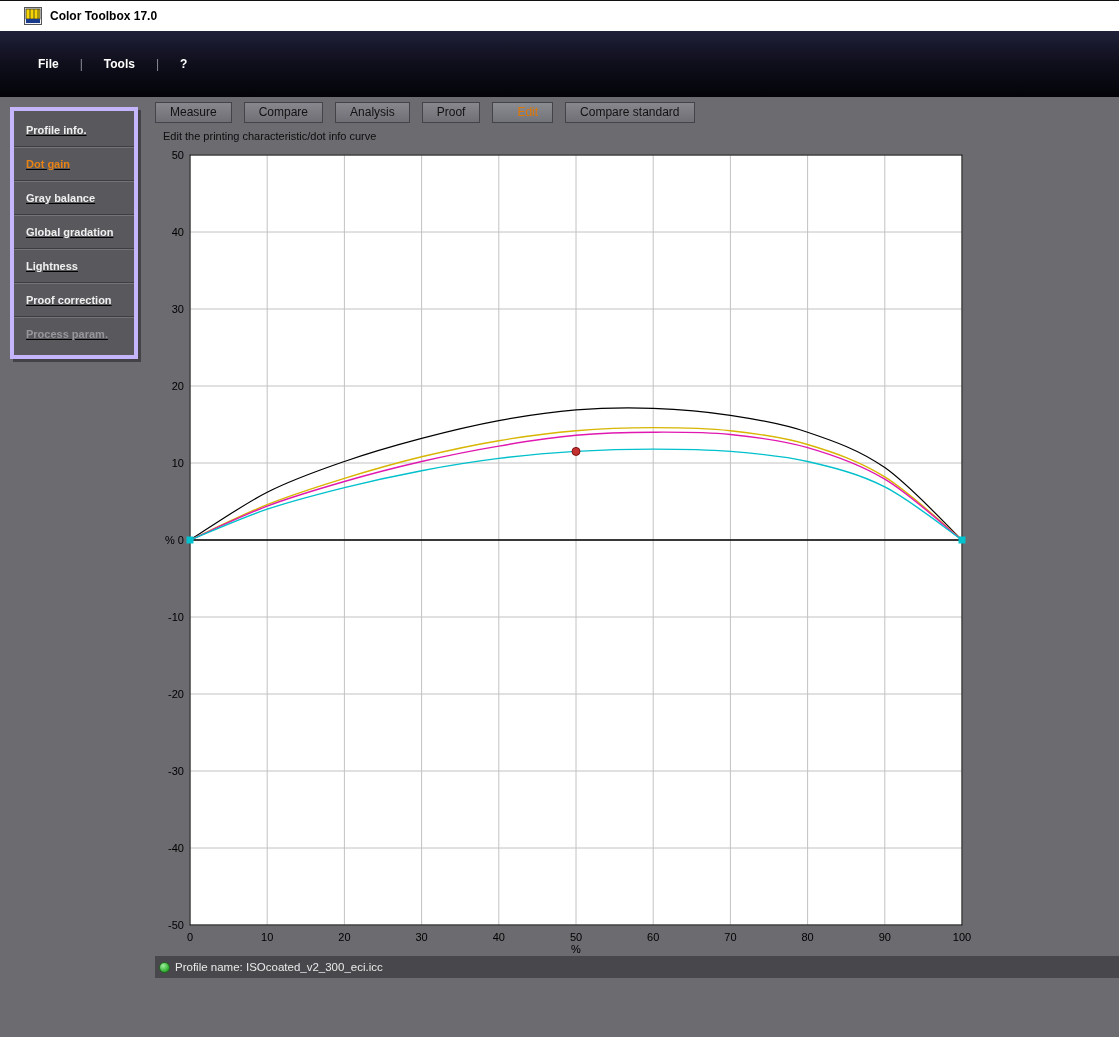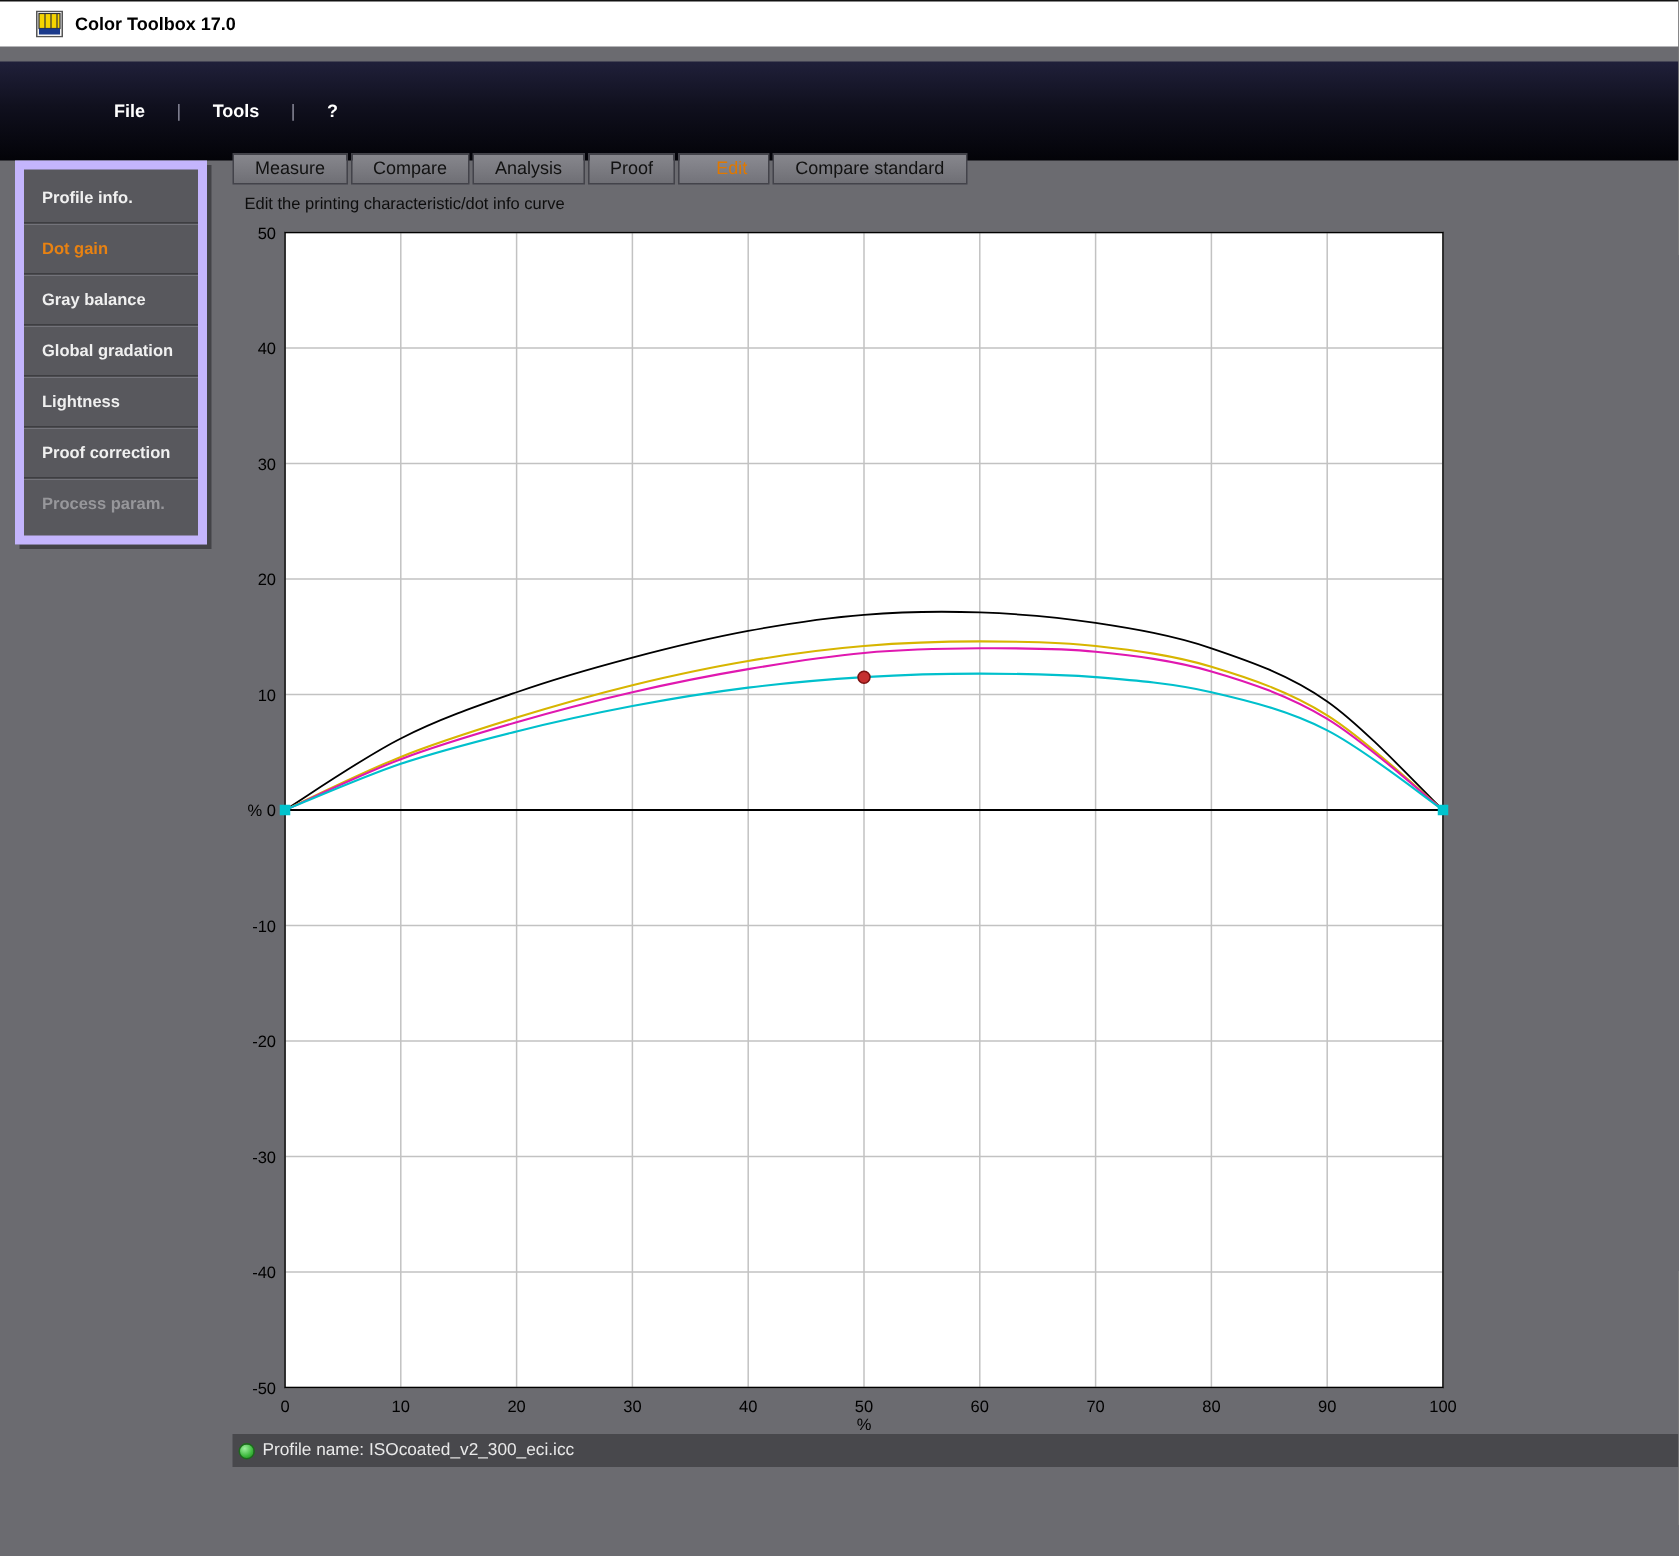--- a/index.html
+++ b/index.html
@@ -11,43 +11,44 @@
   
   .titlebar {
     position:absolute; left:0; top:0; width:1119px; height:31px;
     background:#ffffff; border-top:1px solid #111;
     display:flex; align-items:center; padding-left:24px;
   }
   .titlebar .app-icon { width:18px; height:18px; margin-right:8px; }
   .titlebar .title-text { font-size:12px; font-weight:bold; color:#000; }
   
   .menubar {
-    position:absolute; left:0; top:41px; width:1119px; height:66px;
+    position:absolute; left:0; top:31px; width:1119px; height:66px;
     background:linear-gradient(180deg,#20203a 0%, #10101e 45%, #030308 100%);
-    display:flex; align-items:center; padding-left:72px; gap:17px;
+    display:flex; align-items:center; padding-left:34px; gap:17px;
   }
   .menubar .menu-item { color:#ffffff; font-size:12px; font-weight:bold; cursor:default; padding:2px 4px; }
   .menubar .menu-sep { color:#8a8a9a; font-size:12px; }
   
   .sidebar {
     position:absolute; left:10px; top:107px; width:128px;
-    background:#58585d; border:6px solid #c4b5fd;
+    background:#58585d; border:4px solid #c4b5fd;
     box-shadow:3px 3px 0 rgba(20,20,22,0.45);
     padding:2px 0 4px 0;
+    text-decoration:underline;
   }
   .side-item {
     height:34px; display:flex; align-items:center; padding:0 10px 0 12px;
     font-size:11px; font-weight:bold; color:#f0f0f0; cursor:pointer;
     border-bottom:1px solid #3e3e42; box-shadow:0 1px 0 #73737a;
   }
   .side-item:last-child { border-bottom:none; box-shadow:none; }
   .side-item.active { color:#e88212; }
   .side-item.disabled { color:#97979b; cursor:default; }
   
-  .tabsbar { position:absolute; left:155px; top:102px; display:flex; gap:2px; }
+  .tabsbar { position:absolute; left:155px; top:102px; display:flex; gap:12px; }
   .tab {
     height:21px; line-height:19px; padding:0 14px; font-size:12px; color:#121212;
     background:linear-gradient(180deg,#87878d,#6f6f75);
     border:1px solid #43434a; cursor:pointer; white-space:nowrap;
   }
   .tab.active { color:#e07800; background:linear-gradient(180deg,#8b8b92,#73737a);padding-left:24px; }
   
   .chart-caption {
     position:absolute; left:163px; top:130px; font-size:11px; color:#0d0d0d;
   }

